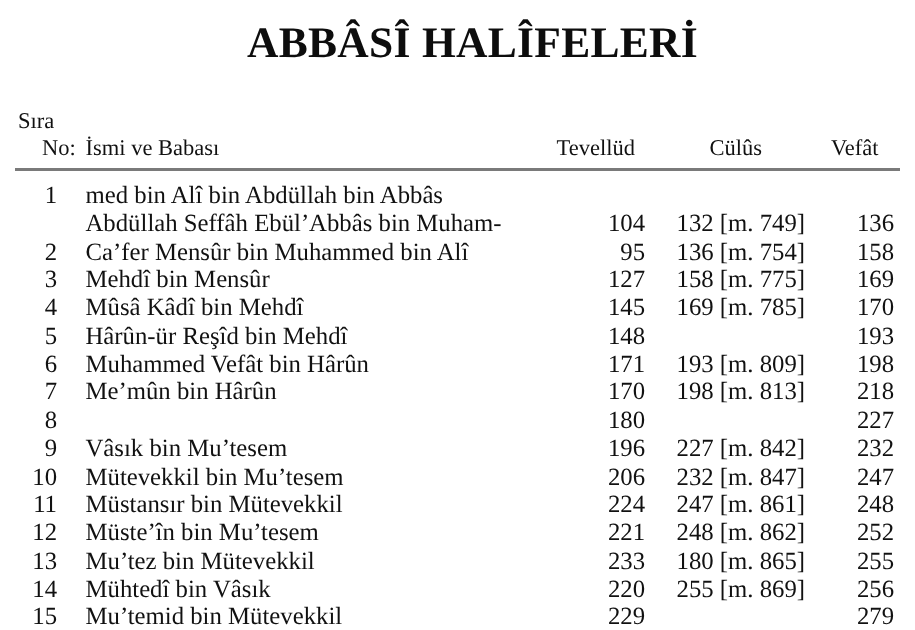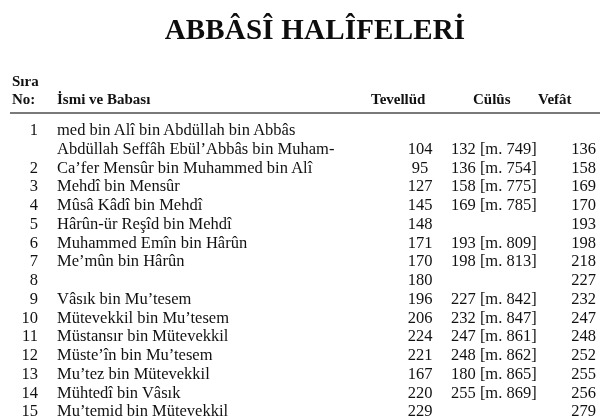--- a/index.html
+++ b/index.html
@@ -22,31 +22,31 @@
       width: 630px;
       text-align: center;
       font-weight: bold;
       font-size: 29px;
       letter-spacing: 0.2px;
       line-height: 34px;
       color: #0d0d0d;
     }
     .hdr {
       position: absolute;
-      font-weight: bold;
+      font-weight: normal;
       font-size: 15px;
       line-height: 18px;
       color: #111;
     }
     .hdr-sira { left: 12px; top: 72px; }
-    .hdr-no   { left: 12px; top: 90px; }
+    .hdr-no   { left: 28px; top: 90px; }
     .hdr-isim { left: 57px; top: 90px; }
     .hdr-tev  { left: 371px; top: 90px; }
     .hdr-cul  { left: 473px; top: 90px; }
-    .hdr-vef  { left: 538px; top: 90px; }
+    .hdr-vef  { left: 554px; top: 90px; }
 
     .rule {
       position: absolute;
       left: 10px;
       top: 112px;
       width: 590px;
       height: 2px;
       background: #7a7a7a;
     }
 
@@ -60,21 +60,21 @@
       position: relative;
       font-size: 16.5px;
       line-height: 18.75px;
       height: 18.75px;
       white-space: nowrap;
     }
     .row.two-line { height: 37.5px; }
     .cell { position: absolute; top: 0; }
     .c-no   { left: 14px; width: 24px; text-align: right; }
     .c-name { left: 57px; }
-    .c-tev  { left: 391px; width: 58px; text-align: center; }
+    .c-tev  { left: 372px; width: 58px; text-align: right; }
     .c-cul  { left: 449px; width: 88px; text-align: left; padding-left: 2px; }
     .c-vef  { left: 552px; width: 44px; text-align: right; }
     .row.two-line .c-tev,
     .row.two-line .c-cul,
     .row.two-line .c-vef { top: 18.75px; }
     .name-line { display: block; }
   </style>
 </head>
 <body>
 
@@ -122,21 +122,21 @@
     <span class="cell c-vef">170</span>
   </div>
   <div class="row">
     <span class="cell c-no">5</span>
     <span class="cell c-name">Hârûn-ür Reşîd bin Mehdî</span>
     <span class="cell c-tev">148</span>
     <span class="cell c-vef">193</span>
   </div>
   <div class="row">
     <span class="cell c-no">6</span>
-    <span class="cell c-name">Muhammed Emîn bin Hârûn</span>
+    <span class="cell c-name">Muhammed Vefât bin Hârûn</span>
     <span class="cell c-tev">171</span>
     <span class="cell c-cul">193 [m. 809]</span>
     <span class="cell c-vef">198</span>
   </div>
   <div class="row">
     <span class="cell c-no">7</span>
     <span class="cell c-name">Me’mûn bin Hârûn</span>
     <span class="cell c-tev">170</span>
     <span class="cell c-cul">198 [m. 813]</span>
     <span class="cell c-vef">218</span>
@@ -170,21 +170,21 @@
   <div class="row">
     <span class="cell c-no">12</span>
     <span class="cell c-name">Müste’în bin Mu’tesem</span>
     <span class="cell c-tev">221</span>
     <span class="cell c-cul">248 [m. 862]</span>
     <span class="cell c-vef">252</span>
   </div>
   <div class="row">
     <span class="cell c-no">13</span>
     <span class="cell c-name">Mu’tez bin Mütevekkil</span>
-    <span class="cell c-tev">167</span>
+    <span class="cell c-tev">233</span>
     <span class="cell c-cul">180 [m. 865]</span>
     <span class="cell c-vef">255</span>
   </div>
   <div class="row">
     <span class="cell c-no">14</span>
     <span class="cell c-name">Mühtedî bin Vâsık</span>
     <span class="cell c-tev">220</span>
     <span class="cell c-cul">255 [m. 869]</span>
     <span class="cell c-vef">256</span>
   </div>

